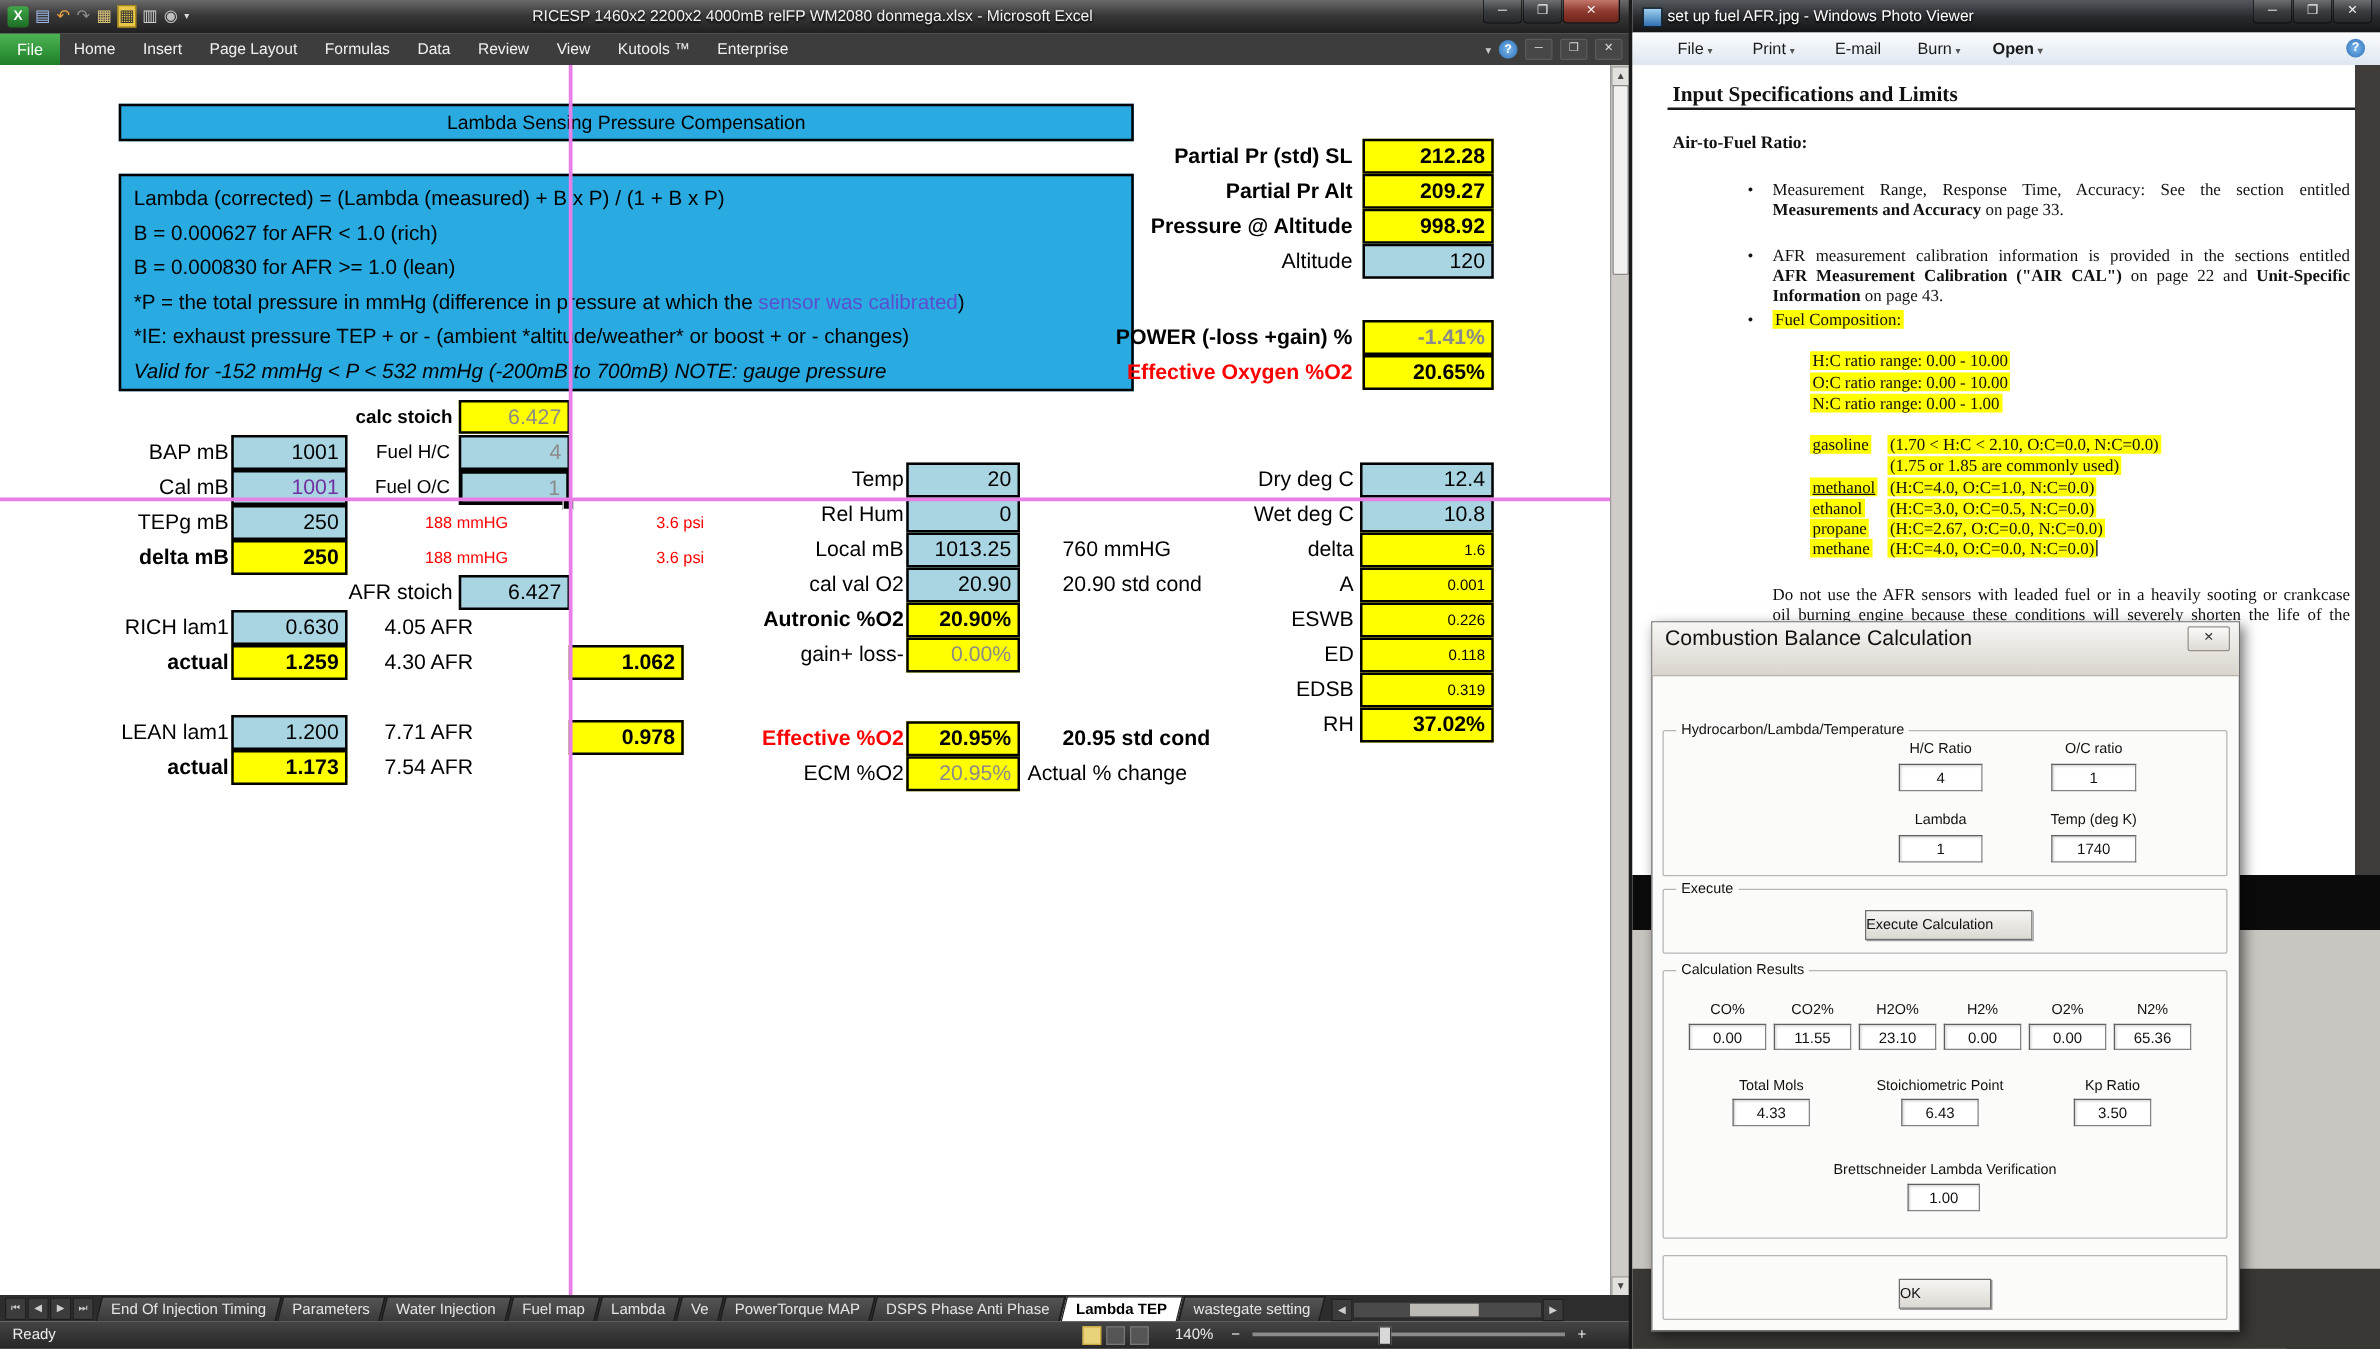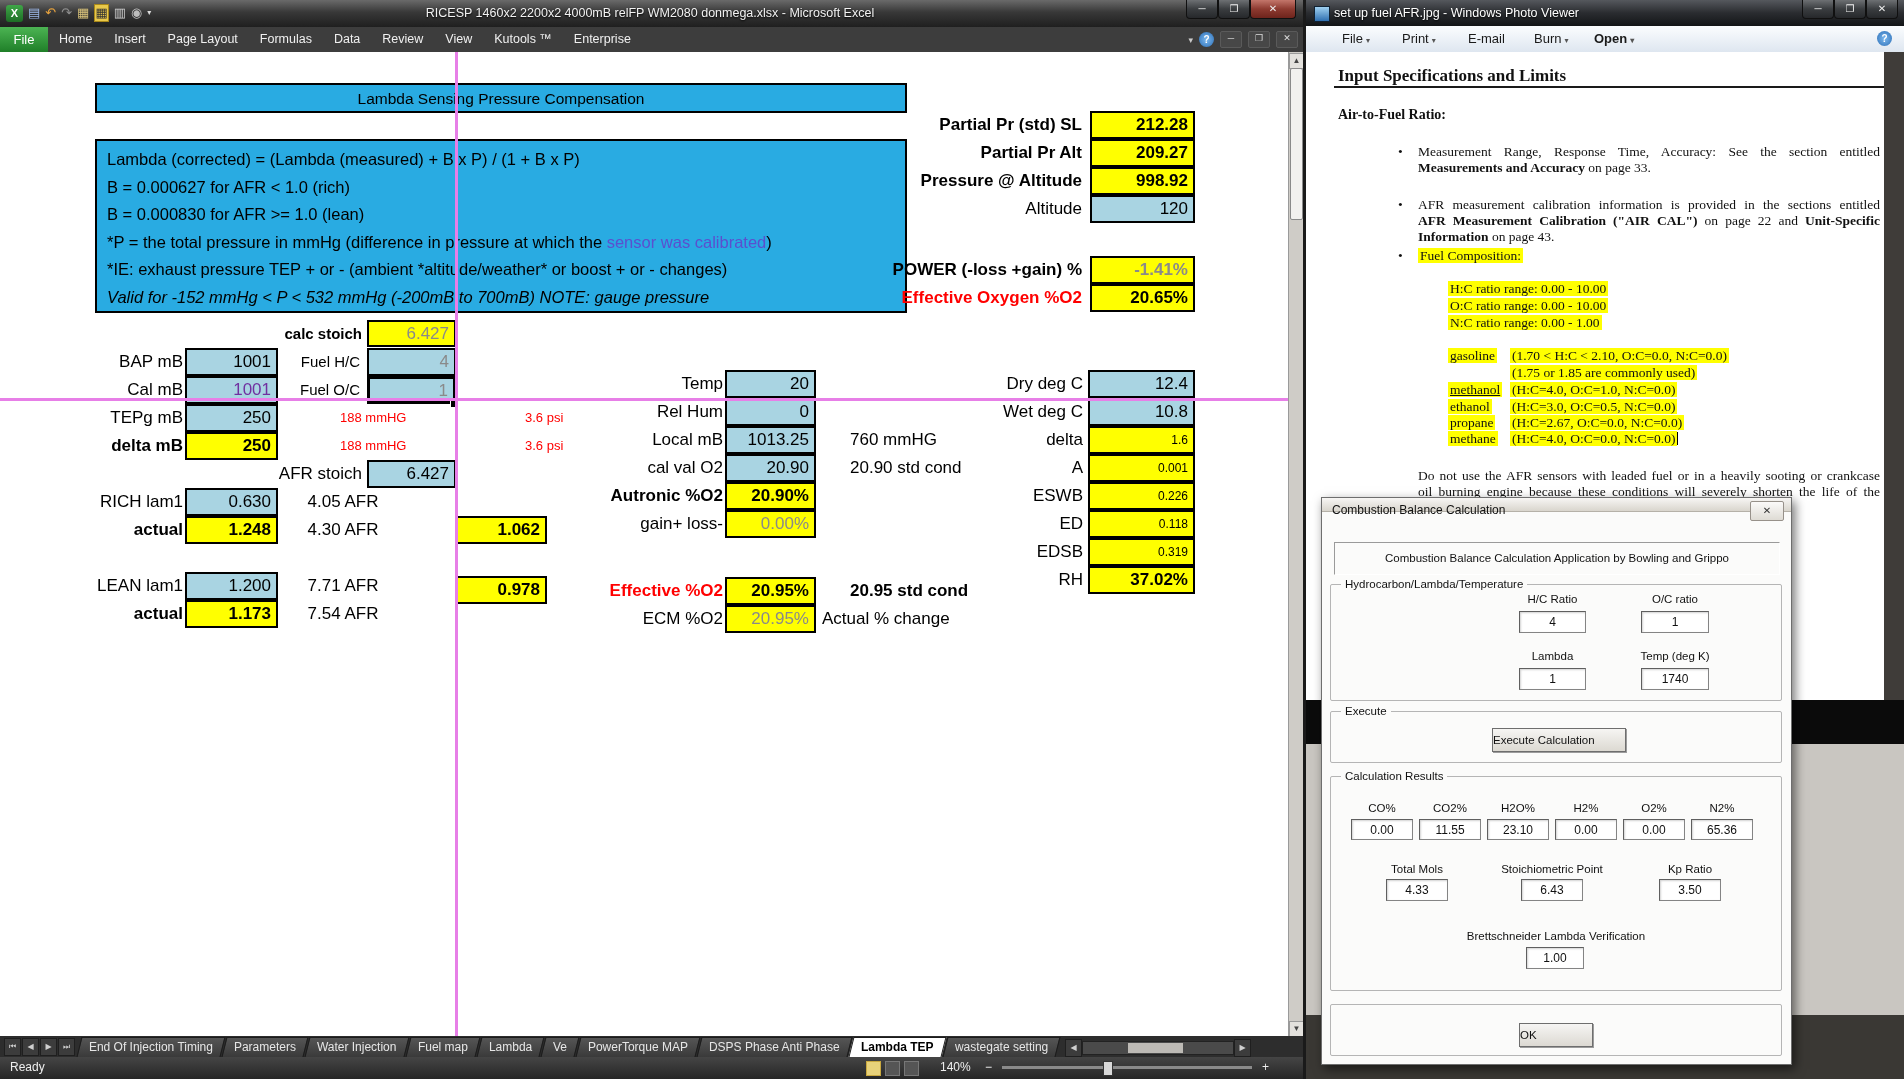--- a/index.html
+++ b/index.html
@@ -68,21 +68,21 @@
   .pv-bottom{left:0;top:1015px;width:598px;height:64px;background:#3a3834;}
   .doc{font-family:"Liberation Serif",serif;color:#111;}
   .dline{font-size:13.5px;line-height:16px;white-space:nowrap;}
   .jl{white-space:normal;text-align:justify;text-align-last:justify;}
   .hl{background:#FFFF00;padding:0 2px;}
   .b{font-weight:bold;}
   .docrule{height:2px;background:#1a1a1a;}
   .caret-i{display:inline-block;width:1px;height:13px;background:#000;vertical-align:-2px;}
   
   #dlg{left:1321px;top:497px;width:469px;height:566px;background:#fbfbfa;border:1px solid #6e6e6e;box-shadow:3px 4px 10px rgba(0,0,0,.55);z-index:50;font-size:11.5px;color:#111;}
-  .dtb{left:0;top:0;width:469px;height:14px;background:linear-gradient(#f7f6f4,#d9d5cd);border-bottom:1px solid #b5b1a8;line-height:25px;padding-left:10px;box-sizing:border-box;font-size:12px;}
+  .dtb{left:0;top:0;width:469px;height:43px;background:linear-gradient(#f7f6f4,#d9d5cd);border-bottom:1px solid #b5b1a8;line-height:25px;padding-left:10px;box-sizing:border-box;font-size:17px;}
   .dx{right:7px;top:3px;width:32px;height:18px;background:linear-gradient(#fbfaf9,#dedbd4);border:1px solid #97918a;border-radius:2px;text-align:center;line-height:17px;font-size:10px;color:#333;}
   .dban{left:12px;top:44px;width:444px;height:31px;border:1px solid;border-color:#9a9a9a #fff #fff #9a9a9a;text-align:center;line-height:31px;}
   .grp{border:1px solid #b5b5b5;border-radius:2px;box-sizing:border-box;}
   .glb{position:absolute;top:-8px;left:10px;background:#fbfbfa;padding:0 4px;line-height:15px;}
   .din{box-sizing:border-box;border:1px solid #848484;border-top-color:#5f5f5f;border-left-color:#5f5f5f;background:#fff;text-align:center;font-size:12px;line-height:20px;height:22px;box-shadow:inset 1px 1px 2px rgba(0,0,0,.18);}
   .dlab{text-align:center;line-height:14px;white-space:nowrap;}
   .dbtn{box-sizing:border-box;border:1px solid #6e6e6e;background:linear-gradient(#f6f5f3,#dcd9d2);text-align:left;line-height:22px;box-shadow:1px 1px 0 #9c9c9c;}
 </style>
 </head>
 <body>
@@ -178,21 +178,21 @@
     <div class="note ab" style="left:340px;top:380px;">188 mmHG</div>
     <div class="note ab" style="left:525px;top:380px;">3.6 psi</div>
 
     <div class="lb ab" style="left:240px;top:408px;width:122px;">AFR stoich</div>
     <div class="vb blc ab" style="left:367px;top:408px;width:89px;">6.427</div>
 
     <div class="lb ab" style="left:30px;top:436px;width:153px;">RICH lam1</div>
     <div class="vb blc ab" style="left:185px;top:436px;width:93px;">0.630</div>
     <div class="freetx ab" style="left:278px;top:436px;width:130px;text-align:center;">4.05 AFR</div>
     <div class="lb bold ab" style="left:30px;top:464px;width:153px;">actual</div>
-    <div class="vb yl bold ab" style="left:185px;top:464px;width:93px;">1.248</div>
+    <div class="vb yl bold ab" style="left:185px;top:464px;width:93px;">1.259</div>
     <div class="freetx ab" style="left:278px;top:464px;width:130px;text-align:center;">4.30 AFR</div>
     <div class="vb yl bold ab" style="left:455px;top:464px;width:92px;">1.062</div>
 
     <div class="lb ab" style="left:30px;top:520px;width:153px;">LEAN lam1</div>
     <div class="vb blc ab" style="left:185px;top:520px;width:93px;">1.200</div>
     <div class="freetx ab" style="left:278px;top:520px;width:130px;text-align:center;">7.71 AFR</div>
     <div class="lb bold ab" style="left:30px;top:548px;width:153px;">actual</div>
     <div class="vb yl bold ab" style="left:185px;top:548px;width:93px;">1.173</div>
     <div class="freetx ab" style="left:278px;top:548px;width:130px;text-align:center;">7.54 AFR</div>
     <div class="vb yl bold ab" style="left:455px;top:524px;width:92px;">0.978</div>
@@ -341,21 +341,20 @@
   <div class="doc dline ab" style="left:142px;top:431px;"><span class="hl">methane</span></div>
   <div class="doc dline ab" style="left:204px;top:431px;"><span class="hl">(H:C=4.0, O:C=0.0, N:C=0.0)</span><span class="caret-i"></span></div>
 
   <div class="doc dline jl ab" style="left:112px;top:468px;width:462px;">Do not use the AFR sensors with leaded fuel or in a heavily sooting or crankcase</div>
   <div class="doc dline jl ab" style="left:112px;top:484px;width:462px;">oil burning engine because these conditions will severely shorten the life of the</div>
 </div>
 
 <div id="dlg" class="ab">
   <div class="dtb ab">Combustion Balance Calculation</div>
   <div class="dx ab">✕</div>
-  <div class="dban ab">Combustion Balance Calculation Application by Bowling and Grippo</div>
 
   <div class="grp ab" style="left:8px;top:86px;width:452px;height:117px;">
     <span class="glb">Hydrocarbon/Lambda/Temperature</span>
   </div>
   <div class="dlab ab" style="left:177px;top:94px;width:107px;">H/C Ratio</div>
   <div class="din ab" style="left:197px;top:113px;width:67px;">4</div>
   <div class="dlab ab" style="left:285px;top:94px;width:136px;">O/C ratio</div>
   <div class="din ab" style="left:319px;top:113px;width:68px;">1</div>
   <div class="dlab ab" style="left:177px;top:151px;width:107px;">Lambda</div>
   <div class="din ab" style="left:197px;top:170px;width:67px;">1</div>

